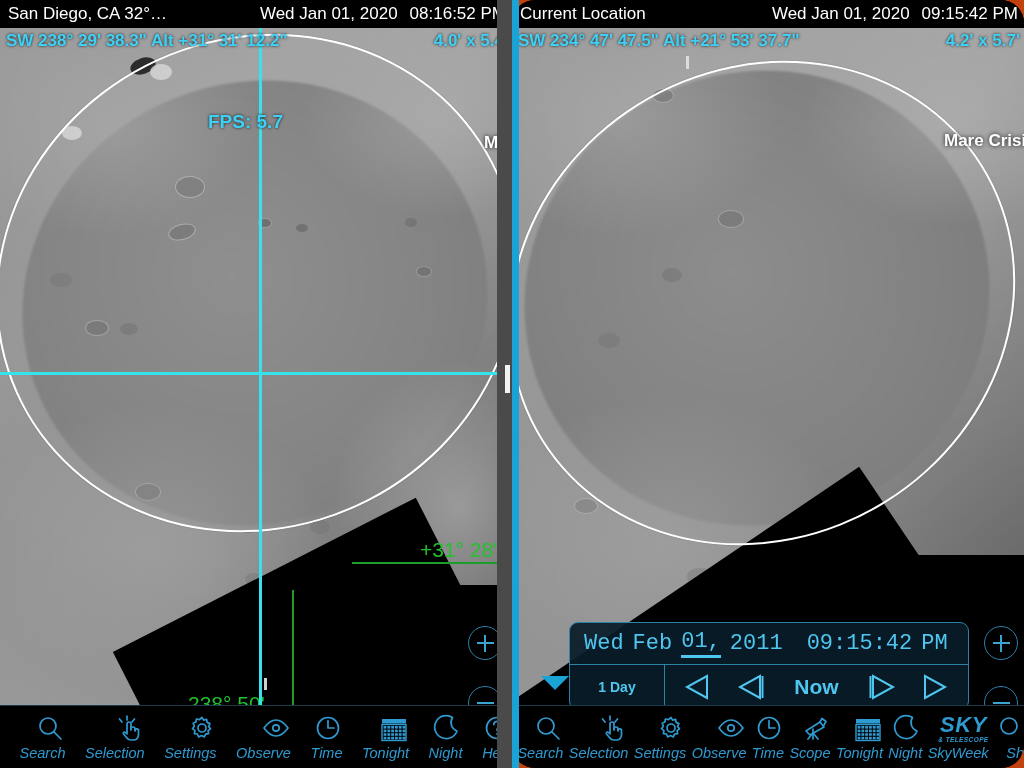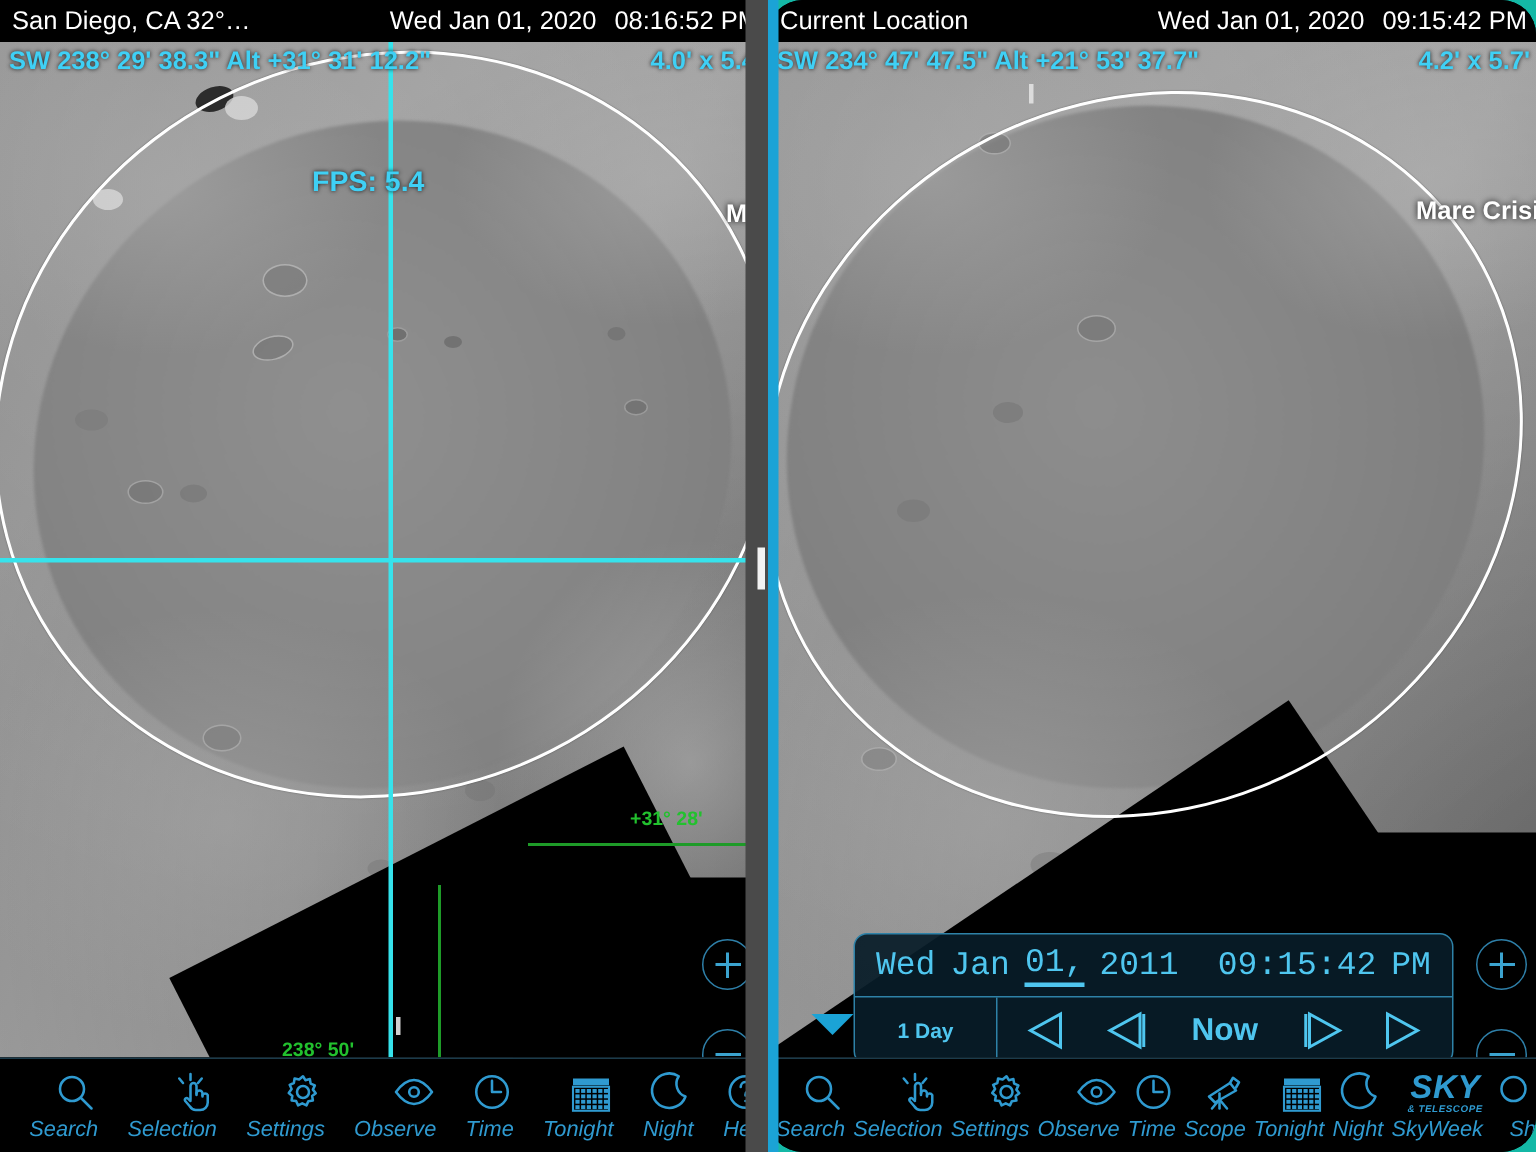--- a/index.html
+++ b/index.html
@@ -1,19 +1,19 @@
 <!DOCTYPE html>
 <html><head>
 <meta charset="utf-8">
 <style>
   * { margin:0; padding:0; box-sizing:border-box; }
   html,body { width:1024px; height:768px; background:#000; overflow:hidden; }
   body { font-family:"Liberation Sans", sans-serif; }
 
-  #app { position:relative; width:1024px; height:768px; background:#14b8a6; }
+  #app { position:relative; width:1024px; height:768px; background:#c2410c; }
 
   .pane { position:absolute; top:0; height:768px; overflow:hidden; background:#000; }
   #pane-left  { left:0;   width:512px; }
   #pane-right { left:512px; width:512px;border-radius:23px; }
 
   .divider { position:absolute; top:0; left:497px; width:15px; height:768px; background:#4a4a4a; z-index:40; }
   .divider-cyan { position:absolute; top:0; left:512px; width:7px; height:768px; background:#1ba3d6; z-index:41; }
   .divider-tick { position:absolute; left:505px; top:365px; width:5px; height:28px; background:#f2f2f2; z-index:42; }
 
   
@@ -56,41 +56,41 @@
   .feature-label { position:absolute; z-index:22; color:#fff; font-weight:bold; font-size:17px;
                    text-shadow:0 0 4px rgba(0,0,0,.9); white-space:nowrap; }
 
   
   .ch-v { position:absolute; width:3px; background:#36e3ec; z-index:20; }
   .ch-h { position:absolute; height:3px; background:#36e3ec; z-index:20; }
 
   
   .grid-h { position:absolute; height:2px; background:#1e9b28; z-index:18; }
   .grid-v { position:absolute; width:2px; background:#1e9b28; z-index:18; }
-  .grid-label { position:absolute; z-index:19; color:#22c12e; font-weight:bold; font-size:13px; white-space:nowrap; }
+  .grid-label { position:absolute; z-index:19; color:#22c12e; font-weight:normal; font-size:21px; white-space:nowrap; }
 
   
   .zoombtn { position:absolute; width:34px; height:34px; border:1.6px solid #2e7fa8; border-radius:50%;
              z-index:28; display:flex; align-items:center; justify-content:center; }
   .zoombtn i { position:absolute; background:#3ba3cf; }
   .zb-h { width:17px; height:2px; }
   .zb-v { width:2px; height:17px; }
 
   
   .tri-toggle { position:absolute; z-index:28; width:0; height:0;
                 border-left:17px solid transparent; border-right:17px solid transparent;
                 border-top:17px solid transparent; }
   .tri-toggle::after { content:""; position:absolute; left:-14px; top:-17px; width:0; height:0;
                 border-left:14px solid transparent; border-right:14px solid transparent;
                 border-top:14px solid #1ba3d6; }
 
   
   .timepanel { position:absolute; z-index:29; border:1px solid #2e82a8; border-radius:9px;
                background:rgba(7,28,40,.93); overflow:hidden; }
-  .tp-date { display:flex; align-items:center; justify-content:space-between; gap:9px;
+  .tp-date { display:flex; align-items:center; justify-content:flex-start; gap:9px;
              height:42px; color:#4fc6ef; font-family:"Liberation Mono", monospace; font-size:22px;
              padding:4px 14px; border-bottom:1px solid #2e82a8; }
   .tp-date span.sel { border-bottom:3px solid #4fc6ef; padding-bottom:1px; }
   .tp-ctrl { display:flex; align-items:stretch; height:44px; color:#4fc6ef; }
   .tp-step { width:95px; display:flex; align-items:center; justify-content:center;
              font-size:14px; font-weight:bold; border-right:1px solid #2e82a8; }
   .tp-btns { flex:1; display:flex; align-items:center; justify-content:space-around; padding:0 6px; }
   .now { font-size:21px; font-weight:bold;text-align:right; }
   .tbtn { display:flex; align-items:center; }
 
@@ -158,21 +158,21 @@
 
       <div class="ellipse-outline" style="left:-8px; top:10px; width:530px; height:490px; transform:rotate(-27deg);"></div>
 
       <div class="feature-label" style="left:484px; top:105px;">Ma</div>
 
       <div class="coordline">
         <div class="cl-left">SW 238° 29' 38.3" Alt +31° 31' 12.2"</div>
         <div class="cl-right">4.0' x  5.4'</div>
       </div>
 
-      <div class="fps">FPS: 5.4</div>
+      <div class="fps">FPS: 5.7</div>
 
       <div class="grid-h" style="left:352px; top:534px; width:160px;"></div>
       <div class="grid-label" style="left:420px; top:510px;">+31° 28'</div>
       <div class="grid-v" style="left:292px; top:562px; height:115px;"></div>
       <div class="grid-label" style="left:188px; top:664px;">238° 50'</div>
       <div style="position:absolute; left:264px; top:650px; width:3px; height:12px; background:#cfcfcf; z-index:19;"></div>
 
       <div class="ch-v" style="left:259px; top:0; height:677px;"></div>
       <div class="ch-h" style="left:0; top:344px; width:512px;"></div>
 
@@ -333,21 +333,21 @@
         <div class="cl-right">4.2' x  5.7'</div>
       </div>
 
       <div style="position:absolute; left:174px; top:28px; width:3px; height:13px; background:#dcdcdc; z-index:22;"></div>
 
       <div class="tri-toggle" style="left:26px; top:648px;"></div>
 
       <div class="timepanel" style="left:57px; top:594px; width:400px;">
         <div class="tp-date">
           <span>Wed</span>
-          <span>Jan</span>
+          <span>Feb</span>
           <span class="sel">01,</span>
           <span>2011</span>
           <span style="width:6px;"></span>
           <span>09:15:42</span>
           <span>PM</span>
         </div>
         <div class="tp-ctrl">
           <div class="tp-step">1 Day</div>
           <div class="tp-btns">
             <div class="tbtn">

